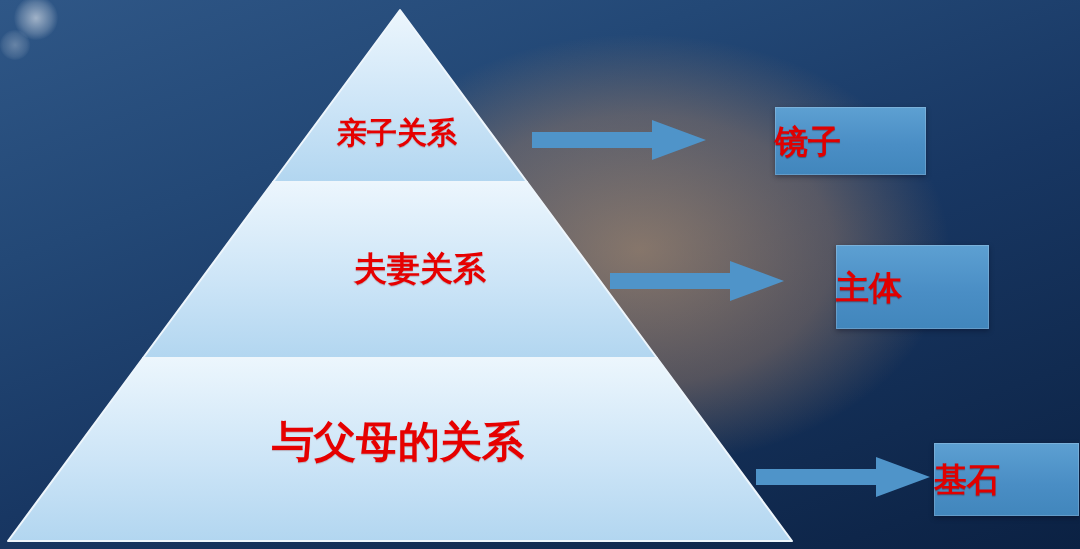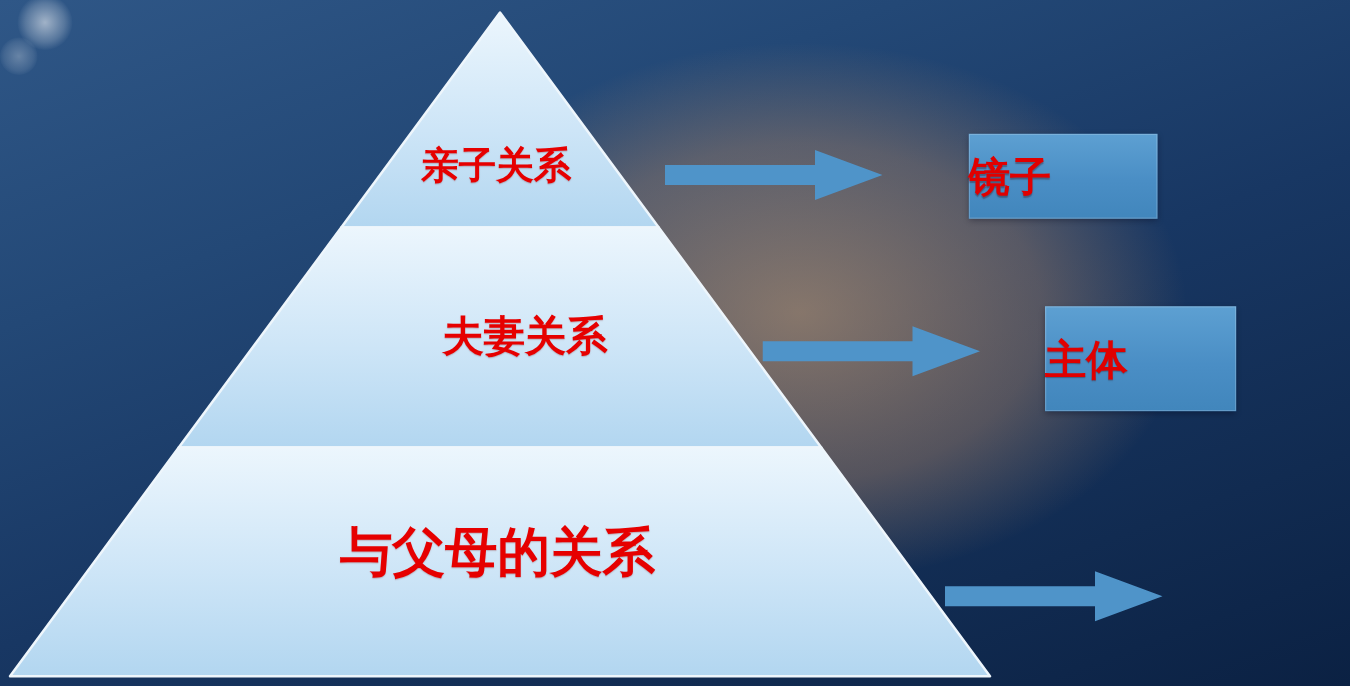--- a/index.html
+++ b/index.html
@@ -153,14 +153,17 @@
   </svg>
 
   <div class="callout-box box-1">
     <span class="callout-text">镜子</span>
   </div>
 
   <div class="callout-box box-2">
     <span class="callout-text">主体</span>
   </div>
 
+  <div class="callout-box box-3">
+    <span class="callout-text">基石</span>
+  </div>
 
 </div>
 
 </body></html>

